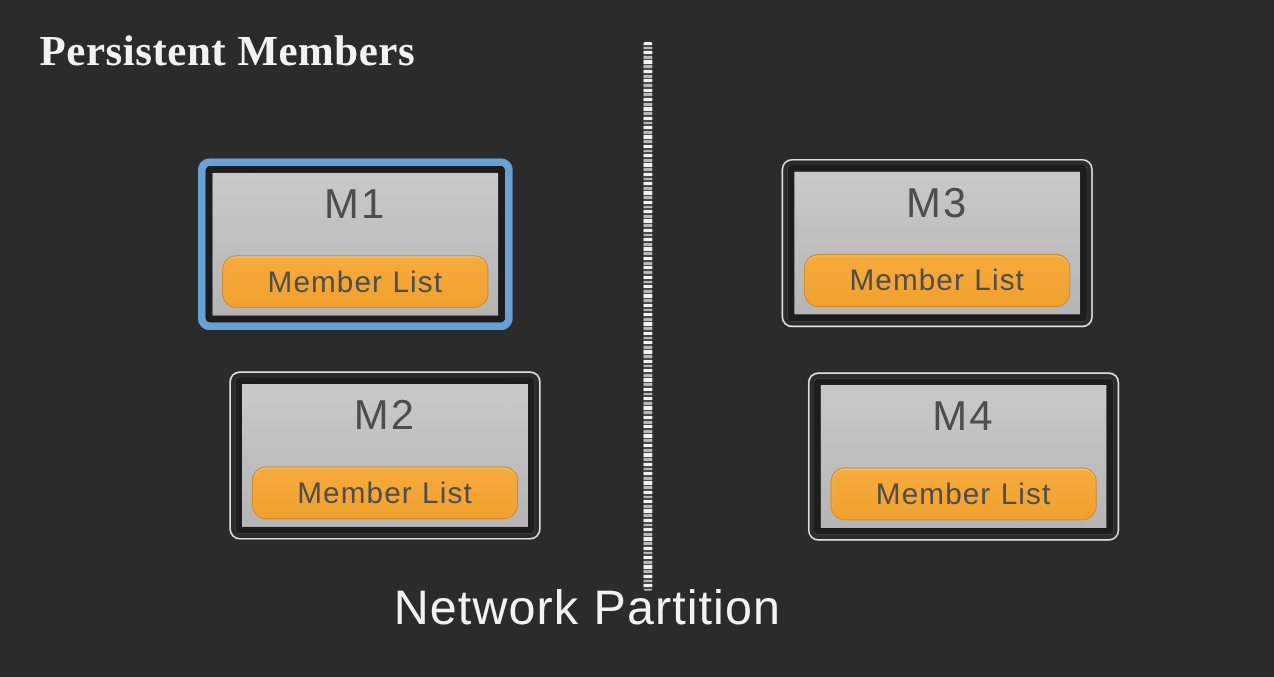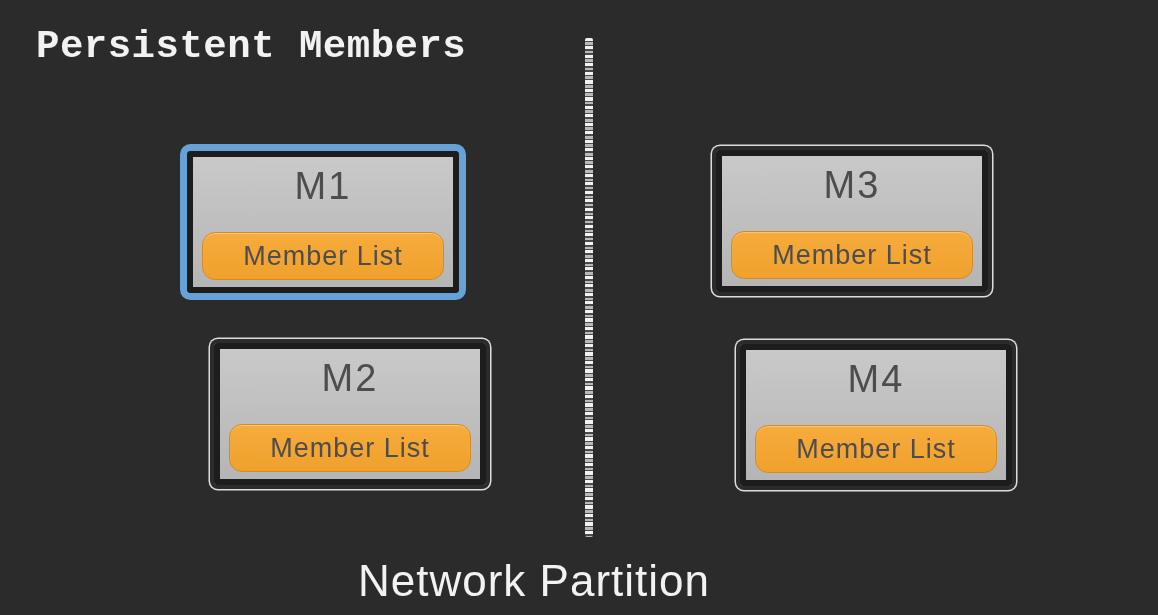--- a/index.html
+++ b/index.html
@@ -3,32 +3,32 @@
 <meta charset="utf-8">
 <style>
   html,body { margin:0; padding:0; background:#2b2b2b; }
   .slide {
     position:relative; width:1158px; height:615px; overflow:hidden;
     background:var(--background,#2b2b2b);
     font-family:"Liberation Sans", sans-serif;
   }
   .title {
     position:absolute; left:36px; top:24px; margin:0;
-    font-family:Liberation Mono, monospace;
+    font-family:Liberation Serif, serif;
     font-weight:bold; font-size:39px; line-height:1.2; letter-spacing:.5px;
     color:var(--title-text,#f2f2f2);
   }
   .divider {
     position:absolute; left:585px; top:38px; width:8px; height:499px;
     border-radius:2px;
     background:repeating-linear-gradient(to bottom,
       #f2f2f2 0 3px, #4a4a4a 3px 4.5px, #b9b9b9 4.5px 7px, #4a4a4a 7px 8.5px);
   }
   .caption {
-    position:absolute; left:334px; top:556px; width:400px; margin:0;
+    position:absolute; left:334px; top:528px; width:400px; margin:0;
     text-align:center; font-size:44px; font-weight:400; letter-spacing:1px;
     color:var(--caption-text,#f2f2f2);
   }
   .node {
     position:absolute; box-sizing:border-box;
     width:272px; height:142px;
     padding:5px 9px 7px;
     background:linear-gradient(180deg, var(--node-fill-top,#c9c9c9), var(--node-fill-bottom,#b5b5b5));
     border:6px solid var(--node-border,#1d1d1d);
     border-radius:4px;

